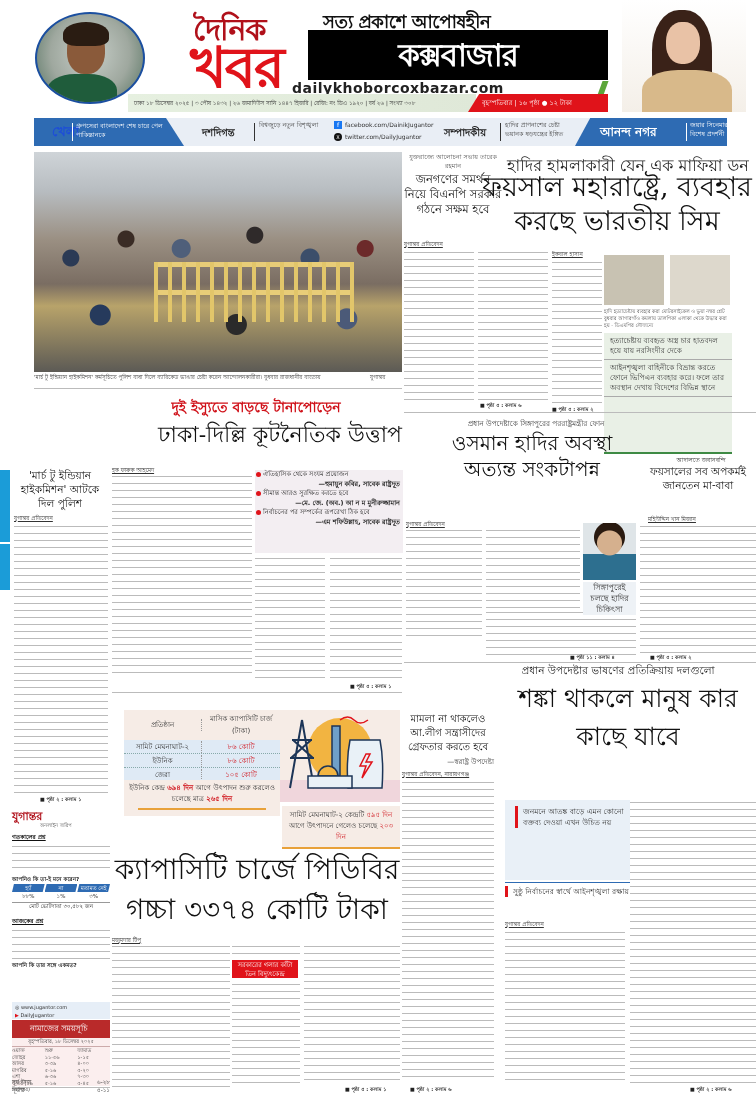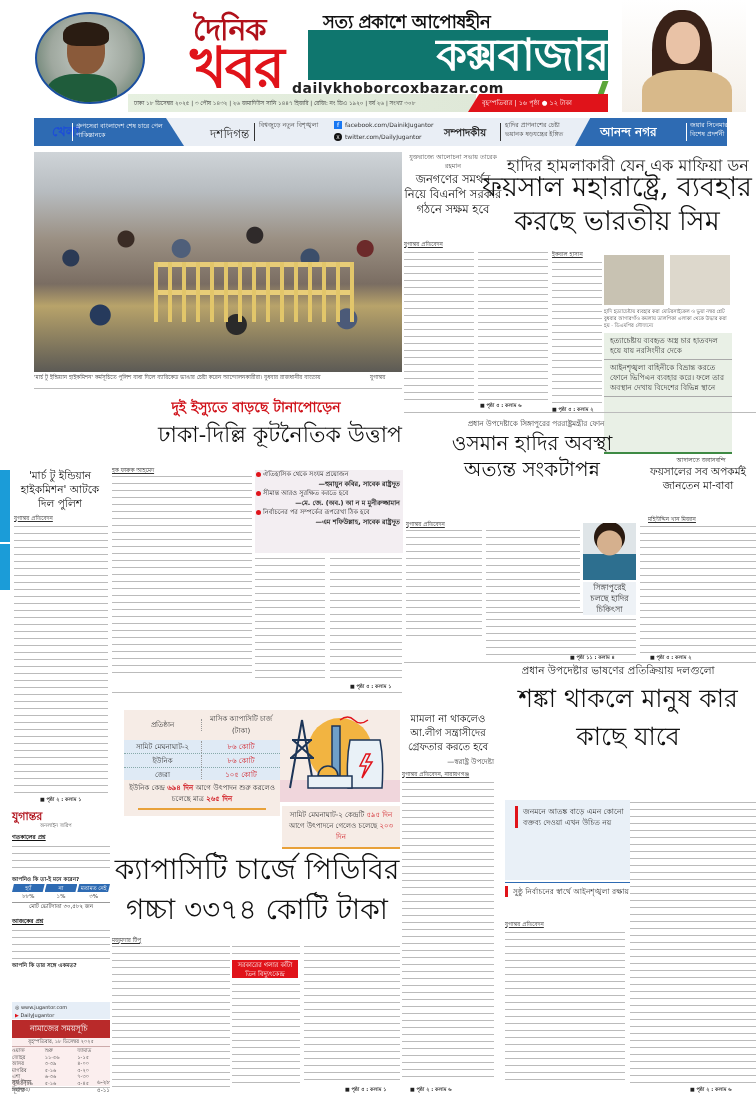--- a/index.html
+++ b/index.html
@@ -9,37 +9,37 @@
 .txt::before{content:"";}
 .lines{background:repeating-linear-gradient(#fff 0 2px,#bbb 2px 3px,#fff 3px 7px);}
 
 .mast-photo-l{left:35px;top:12px;width:110px;height:92px;border-radius:50%;border:2px solid #1b4fa0;background:radial-gradient(circle at 50% 45%,#c8cfc9 0,#9fa89f 55%,#4d6d5a 100%);overflow:hidden}
 .mast-photo-l .head{position:absolute;left:30px;top:14px;width:38px;height:46px;border-radius:45%;background:#8a5a3a}
 .mast-photo-l .hair{position:absolute;left:26px;top:8px;width:46px;height:24px;border-radius:50% 50% 30% 30%;background:#2a1c12}
 .mast-photo-l .body{position:absolute;left:10px;top:60px;width:70px;height:40px;border-radius:40% 40% 0 0;background:#1f5c3b}
 .dainik{left:193px;top:6px;font-size:30px;font-weight:bold;color:#b0101a;font-family:"DejaVu Serif",serif;letter-spacing:-1px}
 .khobor{left:190px;top:38px;font-size:56px;font-weight:bold;color:#e0131a;line-height:60px;letter-spacing:-2px}
 .slogan{left:323px;top:8px;font-size:18px;font-weight:bold;color:#111;font-family:"DejaVu Serif",serif;letter-spacing:-0.5px}
-.coxbazar{left:308px;top:30px;width:300px;height:50px;background:#0f766e;color:#fff;font-size:44px;font-weight:bold;line-height:50px;text-align:right;letter-spacing:-1px}
+.coxbazar{left:308px;top:30px;width:300px;height:50px;background:#000000;color:#fff;font-size:31px;font-weight:bold;line-height:50px;text-align:center;letter-spacing:-1px}
 .site{left:292px;top:80px;font-size:14px;font-weight:bold;color:#222;letter-spacing:0.5px}
 .site-slash{left:600px;top:81px;width:6px;height:14px;background:#5ca639;transform:skewX(-20deg)}
 .dateline{left:128px;top:94px;width:348px;height:18px;background:linear-gradient(90deg,#e6f0e0,#dfe8d8);font-size:5.6px;line-height:18px;padding-left:6px;color:#333;white-space:nowrap}
 .dayline{left:468px;top:94px;width:140px;height:18px;background:#e0131a;color:#fff;font-size:6.5px;line-height:18px;padding-left:14px;clip-path:polygon(8% 0,100% 0,100% 100%,0 100%)}
 .mast-photo-r{left:622px;top:0;width:124px;height:112px;background:linear-gradient(#fff,#f4efe8);overflow:hidden}
 .mast-photo-r .hair{position:absolute;left:30px;top:10px;width:60px;height:90px;border-radius:45% 45% 30% 30%;background:#3a2218}
 .mast-photo-r .face{position:absolute;left:44px;top:22px;width:34px;height:42px;border-radius:45%;background:#e9c2a6}
 .mast-photo-r .dress{position:absolute;left:20px;top:70px;width:90px;height:50px;border-radius:40% 40% 0 0;background:#d8b98a}
 
 .strip{left:34px;top:118px;width:693px;height:28px;background:#e9eef5}
 .strip-l{left:34px;top:118px;width:150px;height:28px;background:#2e6bb3;clip-path:polygon(0 0,88% 0,100% 100%,0 100%)}
 .strip-r{left:575px;top:118px;width:152px;height:28px;background:#2e6bb3;clip-path:polygon(10% 0,100% 0,100% 100%,0 100%)}
 .khela{left:52px;top:122px;font-size:13px;color:#1d4ed8;font-weight:bold}
 .khela-sub{left:76px;top:121px;font-size:6.3px;line-height:9px;color:#fff;width:90px}
 .sep{width:1px;height:18px;background:#fff}
-.dosh{left:210px;top:125px;font-size:12px;color:#222;font-weight:normal}
+.dosh{left:202px;top:125px;font-size:10px;color:#222;font-weight:bold}
 .dosh-sub{left:259px;top:120px;font-size:6.3px;line-height:9px;color:#444;width:60px}
 .fb{left:334px;top:121px;font-size:6px;color:#333}
 .tw{left:334px;top:133px;font-size:6px;color:#333}
 .fb-icon{display:inline-block;width:8px;height:8px;background:#1877f2;color:#fff;font-size:6px;text-align:center;line-height:8px;margin-right:3px;vertical-align:middle}
 .tw-icon{display:inline-block;width:8px;height:8px;border-radius:50%;background:#111;color:#fff;font-size:5px;text-align:center;line-height:8px;margin-right:3px;vertical-align:middle}
 .samp{left:444px;top:125px;font-size:10px;font-weight:bold;color:#222}
 .samp-sub{left:505px;top:120px;font-size:6.3px;line-height:9px;color:#444;width:74px}
 .anand{left:600px;top:123px;font-size:12px;font-weight:bold;color:#fff}
 .anand-sub{left:690px;top:120px;font-size:6.3px;line-height:9px;color:#fff;width:44px}
 

